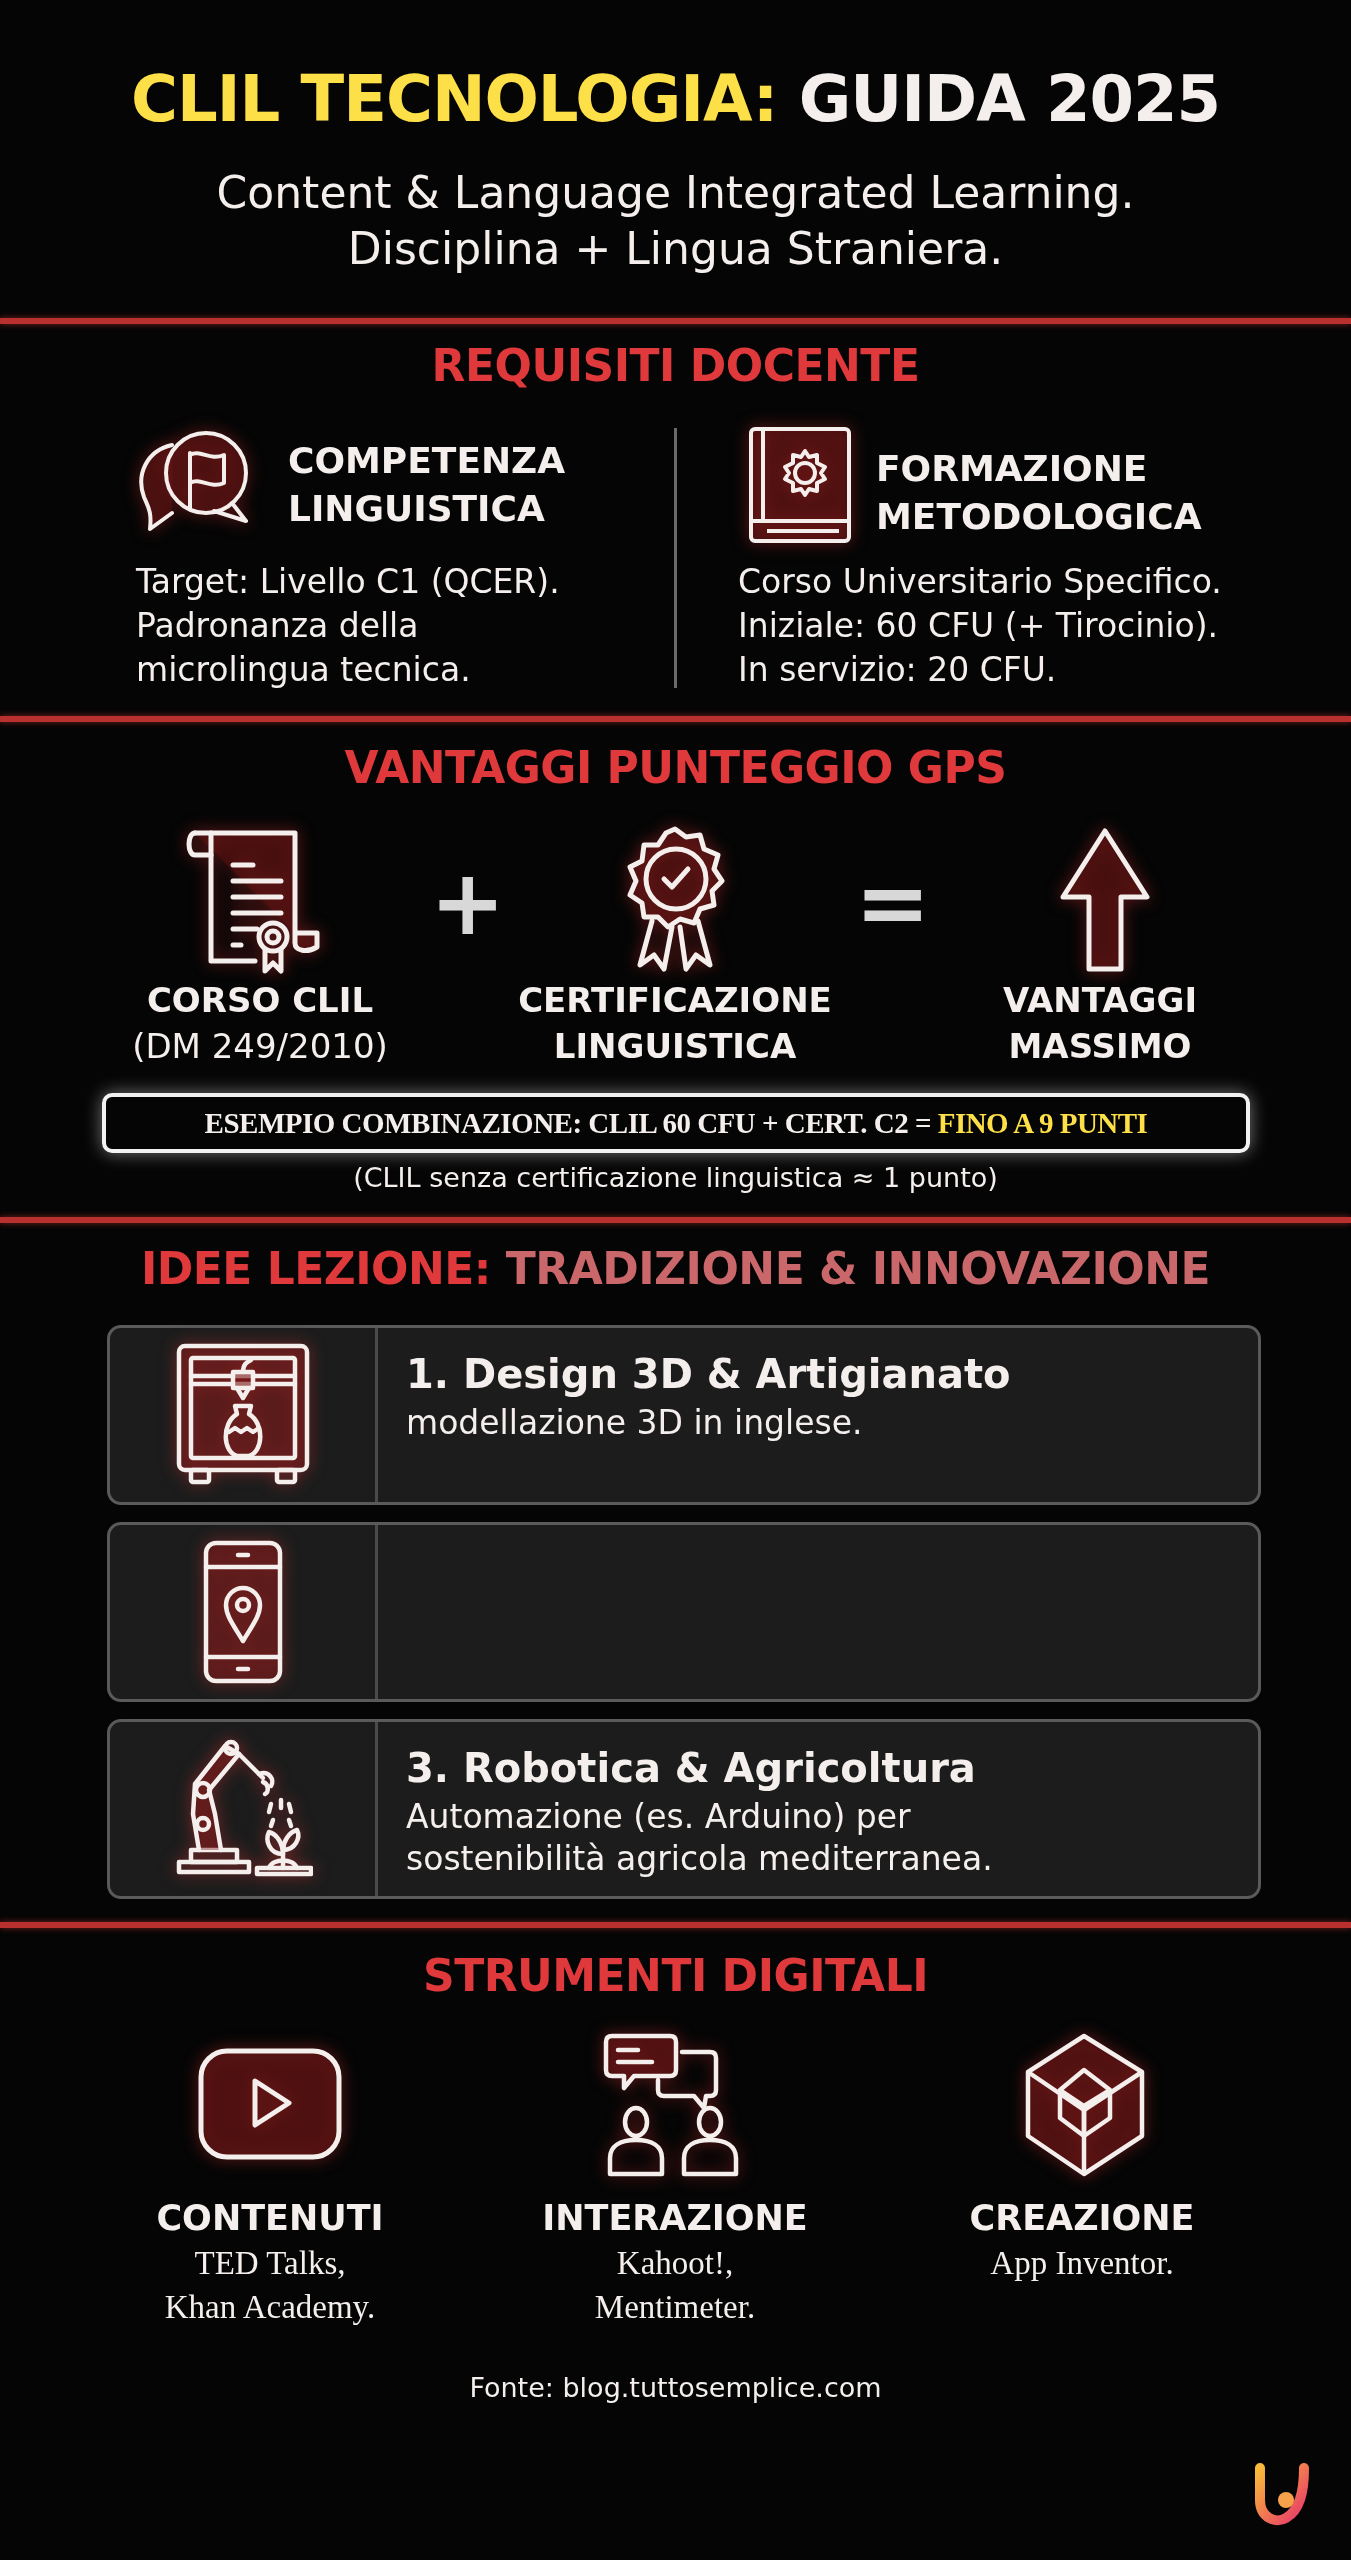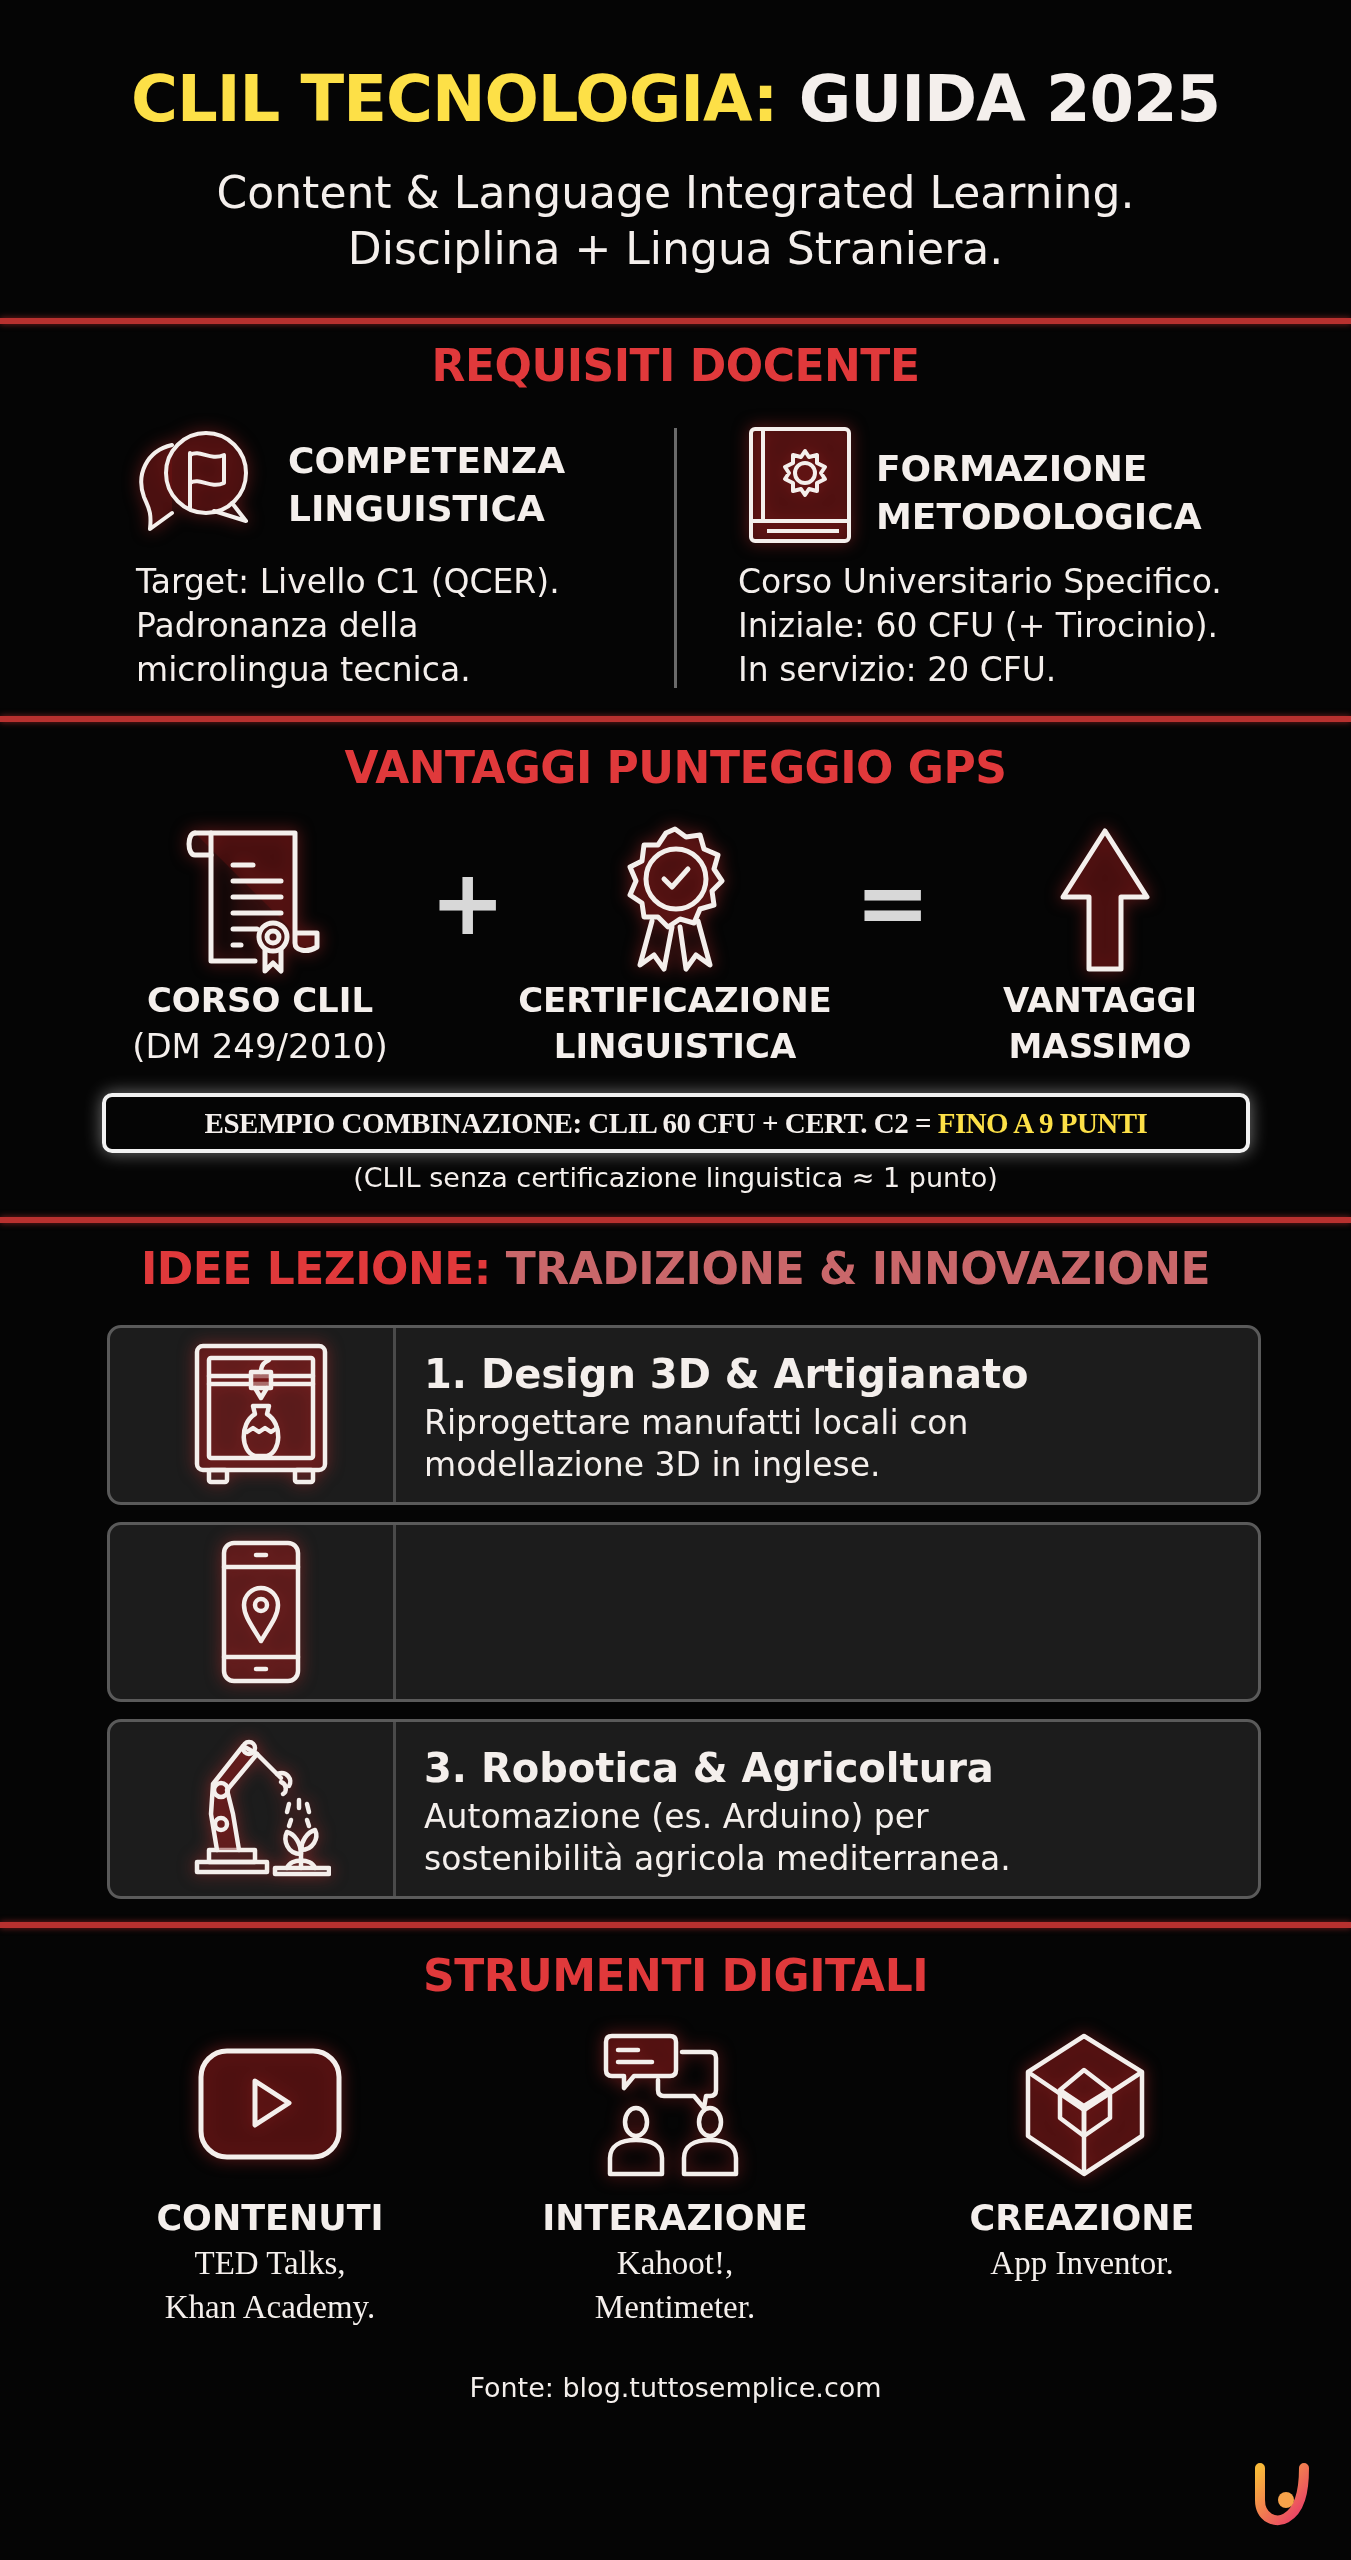--- a/index.html
+++ b/index.html
@@ -11,21 +11,21 @@
   .title { top: 62px; font-size: 64px; font-weight: bold; letter-spacing: -1px; }
   .subtitle { top: 165px; font-size: 44px; line-height: 56px; font-weight: normal; }
   .divider { left: 0; width: 1351px; height: 6px; background: #b8312f; box-shadow: 0 0 6px rgba(200,50,50,0.6); }
   .section-title { font-size: 44px; font-weight: bold; color: #e0393b; letter-spacing: -0.5px; }
   .heading { font-size: 36px; font-weight: bold; line-height: 48px; color: #f4efec; }
   .body-text { font-size: 33px; line-height: 44px; color: #f4efec; }
   .icon-glow svg { filter: drop-shadow(0 0 8px rgba(220,50,50,0.55)); }
   .vsep { left: 674px; top: 428px; width: 3px; height: 260px; background: #6a6a6a; }
   .combo-box { left: 102px; top: 1093px; width: 1148px; height: 60px; border: 4px solid #f2f2f2; border-radius: 10px; box-shadow: 0 0 18px rgba(255,255,255,0.45); display: flex; align-items: center; justify-content: center; font-size: 29px; font-weight: bold; white-space: nowrap; letter-spacing: -0.5px; font-family: Liberation Serif, serif; }
   .note { top: 1162px; font-size: 27px; }
-  .card { left: 107px; width: 1154px; height: 180px; border: 3px solid #5a5a5a; border-radius: 14px; background: #1c1c1c; display: flex; padding-left: 18px; }
+  .card { left: 107px; width: 1154px; height: 180px; border: 3px solid #5a5a5a; border-radius: 14px; background: #1c1c1c; display: flex; }
   .card-icon { width: 268px; height: 100%; border-right: 3px solid #4a4a4a; display: flex; align-items: center; justify-content: center; }
   .card-text { padding: 20px 0 0 28px; }
   .card-title { font-size: 40px; font-weight: bold; line-height: 52px; }
   .card-desc { font-size: 33px; line-height: 42px; margin-top: 2px; }
   .tool-col { width: 400px; text-align: center; }
   .tool-title { font-size: 35px; font-weight: bold; line-height: 46px; }
   .tool-desc { font-size: 33px; line-height: 44px; font-family: Liberation Serif, serif; }
   .gps-label { text-align: center; font-size: 34px; line-height: 46px; }
   .op { font-size: 90px; font-weight: bold; color: #d8d8d8; }
 </style>
@@ -161,21 +161,20 @@
       <path d="M64 48 L70 58 L76 48"></path>
       <path d="M62 66 L78 66 L76 74 C92 84 90 112 76 116 L64 116 C50 112 48 84 64 74 Z"></path>
       <path d="M56 92 L62 88 L68 92 L74 88 L80 92 L86 88"></path>
       <rect x="18" y="130" width="18" height="12" rx="2"></rect>
       <rect x="104" y="130" width="18" height="12" rx="2"></rect>
     </svg>
   </div>
   <div class="card-text">
     <div class="card-title">1. Design 3D &amp; Artigianato</div>
     <div class="card-desc">
-      <div>Riprogettare manufatti locali con</div>
       <div>modellazione 3D in inglese.</div>
     </div>
   </div>
 </div>
 
 <div class="abs card" style="top:1522px;">
   <div class="card-icon icon-glow">
     <svg width="90" height="150" viewBox="0 0 90 150" fill="none" stroke="#f4efec" stroke-width="4.5" stroke-linejoin="round" stroke-linecap="round">
       <rect x="8" y="6" width="74" height="138" rx="10" fill="rgba(120,20,20,0.4)"></rect>
       <line x1="8" y1="30" x2="82" y2="30"></line>

